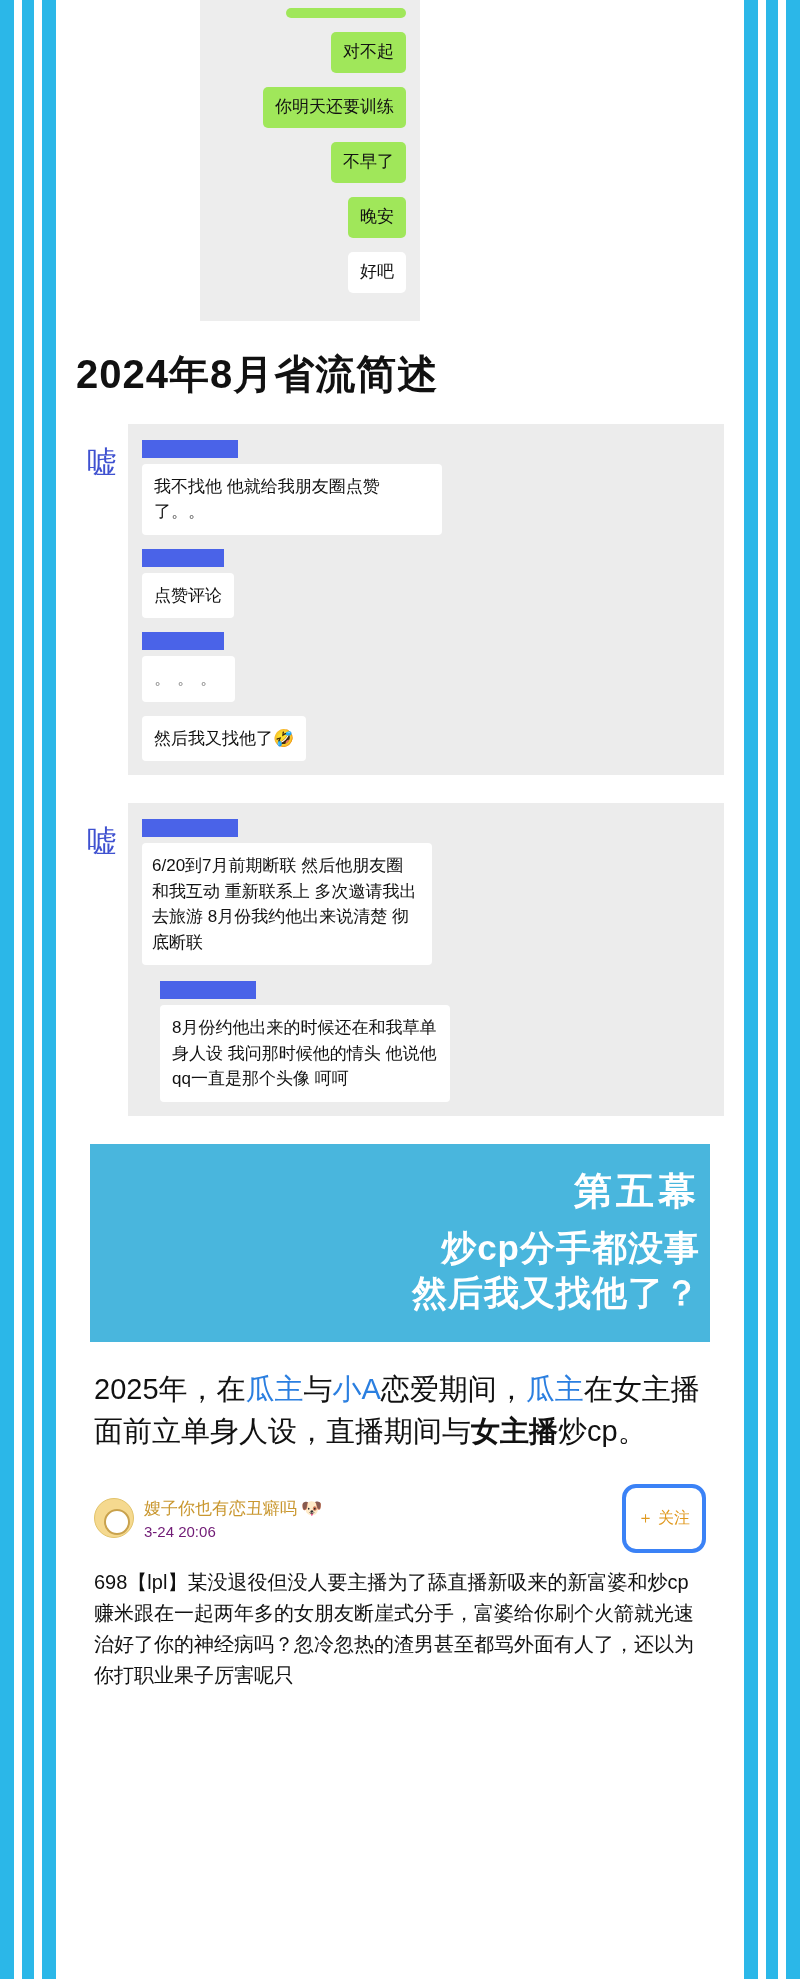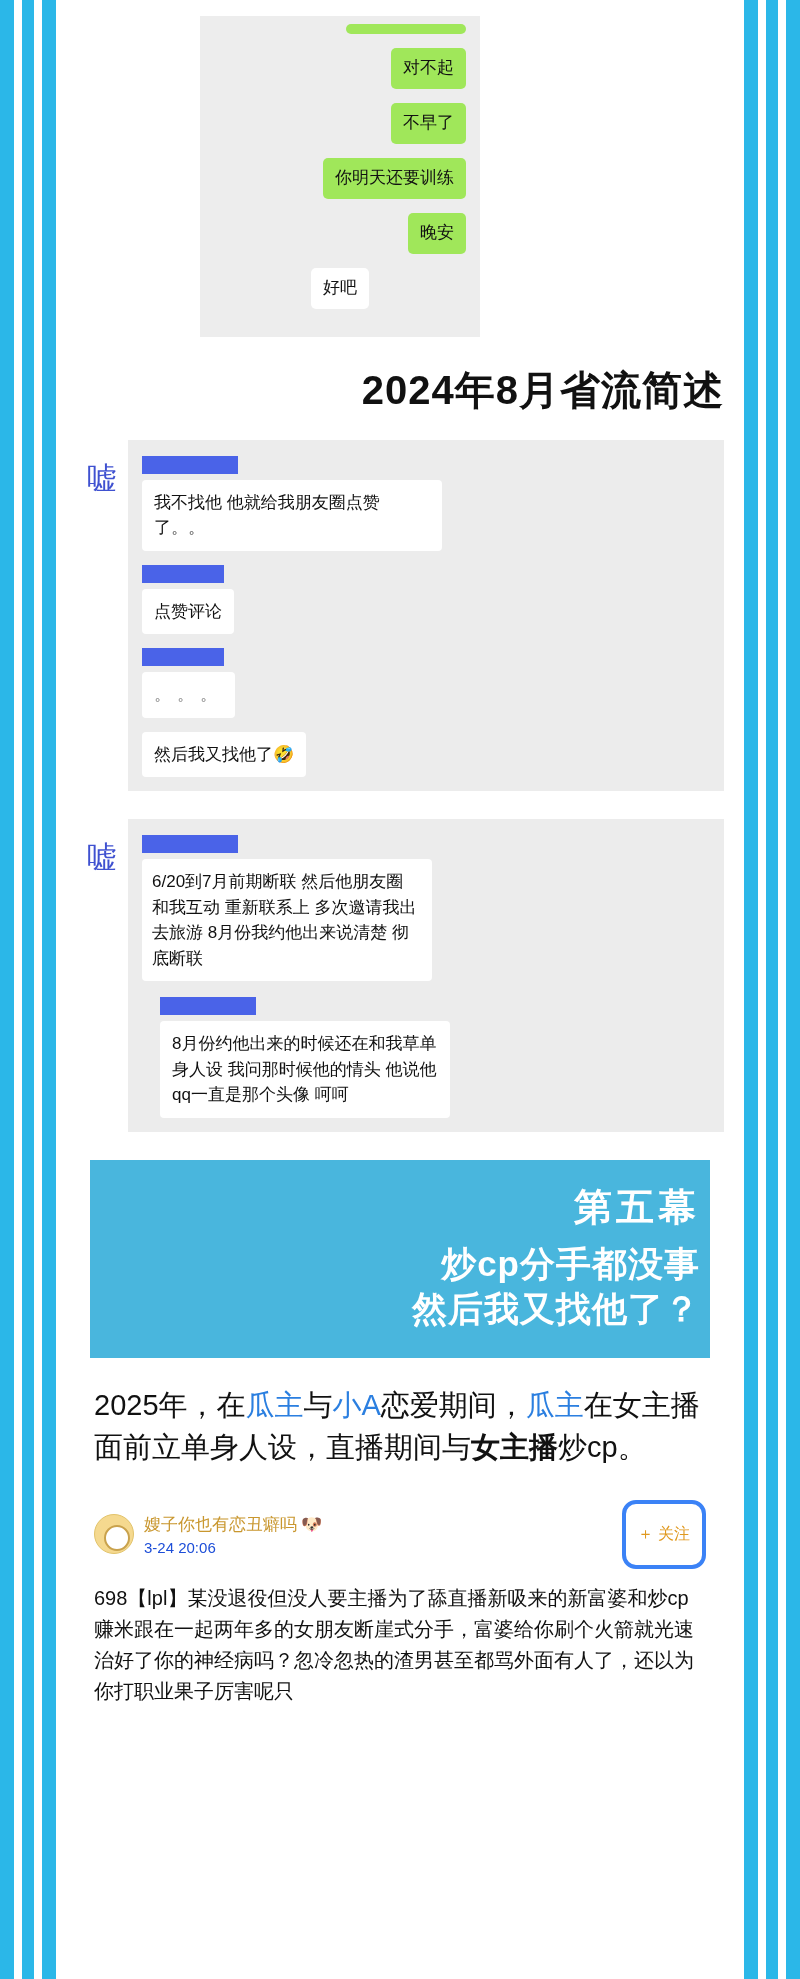--- a/index.html
+++ b/index.html
@@ -30,52 +30,52 @@
     bottom: 0;
     background: #ffffff;
   }
   .inner {
     padding: 0 20px;
   }
 
   
   .chat-shot {
     background: #ededed;
-    margin: 16px auto;
-    width: 280px;
+    margin: 0 auto;
+    width: 220px;
     margin-left: 124px;
     padding: 8px 14px 14px 14px;
   }
   .chat-row {
     display: flex;
     margin-bottom: 14px;
   }
   .chat-row.right { justify-content: flex-end; }
-  .chat-row.left { justify-content: center; }
+  .chat-row.left { justify-content: flex-end; }
   .bubble {
     max-width: 200px;
     padding: 9px 12px;
     border-radius: 5px;
     font-size: 17px;
     line-height: 1.35;
     color: #111;
     word-break: break-all;
   }
   .bubble.green { background: #a0e75a; }
   .bubble.white { background: #ffffff; }
   .bubble.partial {
     background: #a0e75a;
     height: 10px;
     padding: 0;
     width: 120px;
   }
 
   
   .headline {
-    text-align: right;
+    text-align: left;
     font-size: 40px;
     font-weight: bold;
     color: #111;
     letter-spacing: 1px;
     margin: 26px 0 22px 0;
   }
 
   
   .shot-wrap {
     display: flex;
@@ -183,21 +183,21 @@
   }
   .post-name {
     font-size: 17px;
     color: #c9972f;
     white-space: nowrap;
     overflow: hidden;
     text-overflow: ellipsis;
   }
   .post-time {
     font-size: 15px;
-    color: #1d4ed8;
+    color: #701a75;
     margin-top: 3px;
   }
   .follow-btn {
     border: 4px solid #3b82f6;
     color: #e0991f;
     border-radius: 14px;
     font-size: 16px;
     padding: 20px 12px;
     white-space: nowrap;
     background: #fff;
@@ -222,24 +222,24 @@
     <div class="inner">
 
       <div class="chat-shot">
         <div class="chat-row right">
           <div class="bubble partial"></div>
         </div>
         <div class="chat-row right">
           <div class="bubble green">对不起</div>
         </div>
         <div class="chat-row right">
+          <div class="bubble green">你明天还要训练</div>
+        </div>
+        <div class="chat-row right">
           <div class="bubble green">不早了</div>
-        </div>
-        <div class="chat-row right">
-          <div class="bubble green">你明天还要训练</div>
         </div>
         <div class="chat-row right">
           <div class="bubble green">晚安</div>
         </div>
         <div class="chat-row left">
           <div class="bubble white">好吧</div>
         </div>
       </div>
 
       <div class="headline">2024年8月省流简述</div>

